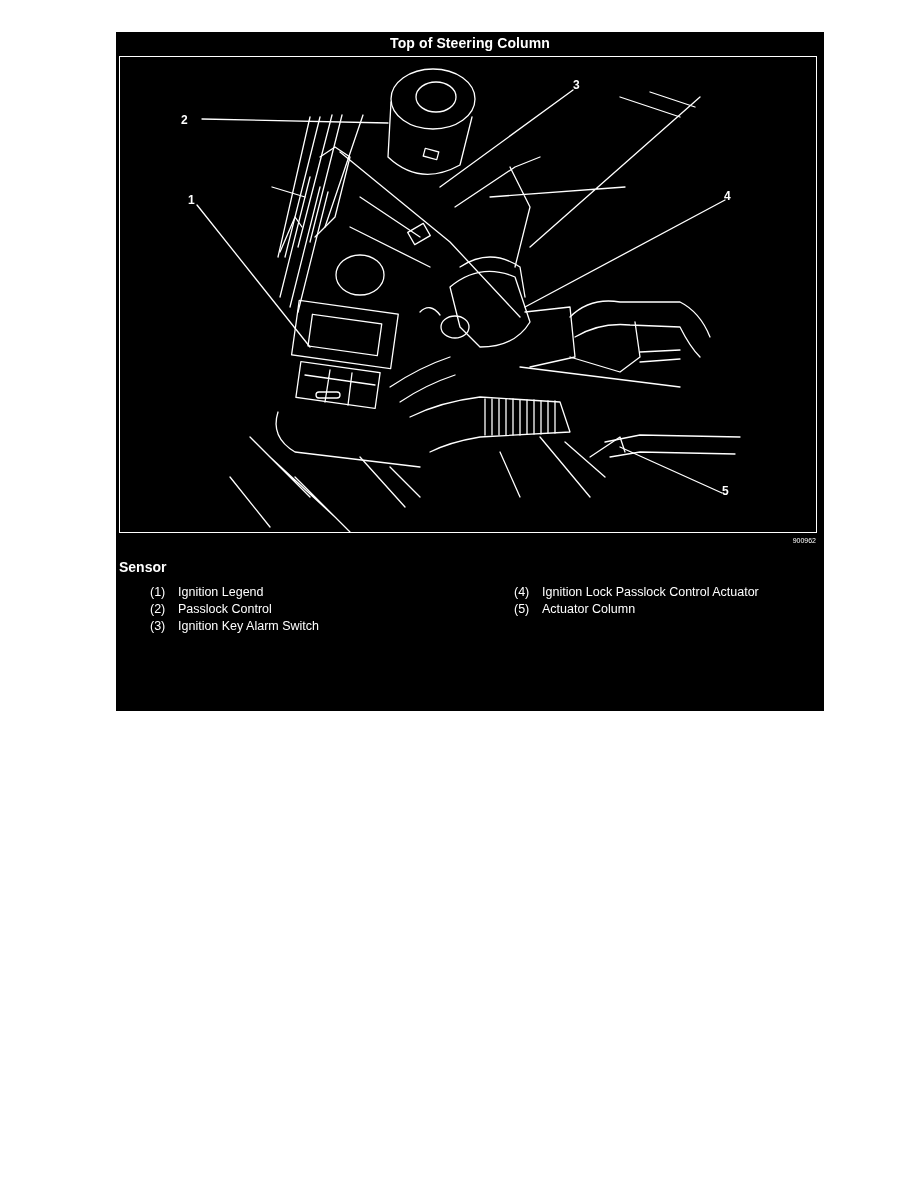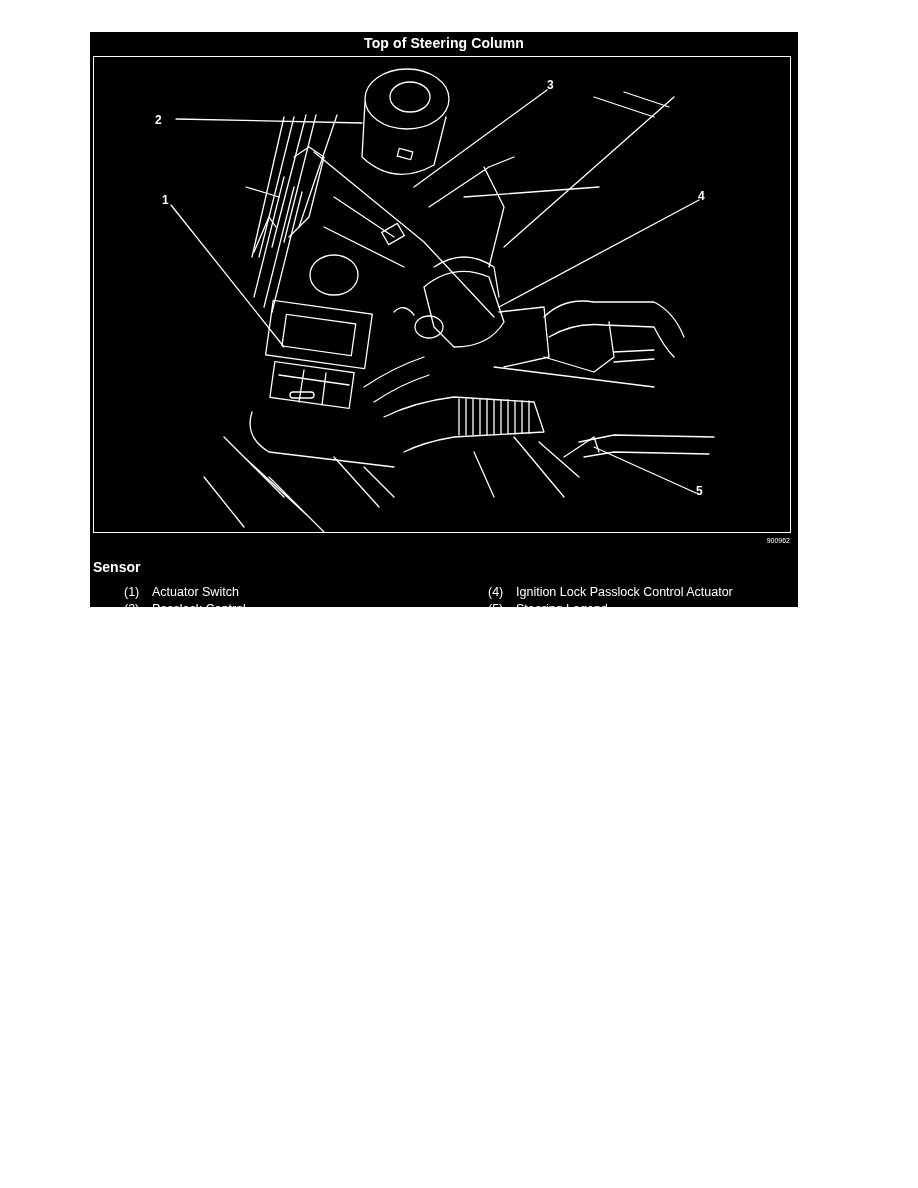--- a/index.html
+++ b/index.html
@@ -1,18 +1,18 @@
 <!DOCTYPE html>
 <html><head>
   <meta charset="utf-8">
   <style>
     html, body { margin: 0; padding: 0; background: #ffffff; }
     body { width: 918px; height: 1188px; position: relative; overflow: hidden;
            font-family: "Liberation Sans", sans-serif; }
-    .panel { position: absolute; left: 90px; top: 32px; width: 708px; height: 575px; background: #000; color: #fff; }
+    .panel { position: absolute; left: 116px; top: 32px; width: 708px; height: 679px; background: #000; color: #fff; }
     .title { position: absolute; left: 0; top: 3px; width: 100%; text-align: center; font-size: 14px; font-weight: bold; letter-spacing: 0.1px; }
     .frame { position: absolute; left: 3px; top: 24px; width: 698px; height: 477px; border: 1px solid #fff; box-sizing: border-box; overflow: hidden; }
     .frame svg { position: absolute; left: 0; top: 0; }
     .figid { position: absolute; right: 8px; top: 505px; font-size: 7px; }
     .legend-title { position: absolute; left: 3px; top: 527px; font-size: 14px; font-weight: bold; }
     .legend-col { position: absolute; top: 552px; font-size: 12.5px; line-height: 17px; }
     .legend-col.left { left: 34px; }
     .legend-col.right { left: 398px; }
     .legend-item { display: flex; white-space: nowrap; }
     .legend-item .num { width: 28px; }
@@ -91,35 +91,35 @@
     <span class="callout" style="left:602px; top:427px;">5</span>
   </div>
 
   <div class="figid">900962</div>
 
   <div class="legend-title">Sensor</div>
 
   <div class="legend-col left">
     <div class="legend-item">
       <span class="num">(1)</span>
-      <span>Actuator Switch</span>
+      <span>Ignition Legend</span>
     </div>
     <div class="legend-item">
       <span class="num">(2)</span>
       <span>Passlock Control</span>
     </div>
     <div class="legend-item">
       <span class="num">(3)</span>
       <span>Ignition Key Alarm Switch</span>
     </div>
   </div>
 
   <div class="legend-col right">
     <div class="legend-item">
       <span class="num">(4)</span>
       <span>Ignition Lock Passlock Control Actuator</span>
     </div>
     <div class="legend-item">
       <span class="num">(5)</span>
-      <span>Steering Legend</span>
+      <span>Actuator Column</span>
     </div>
   </div>
 </div>
 
 </body></html>

